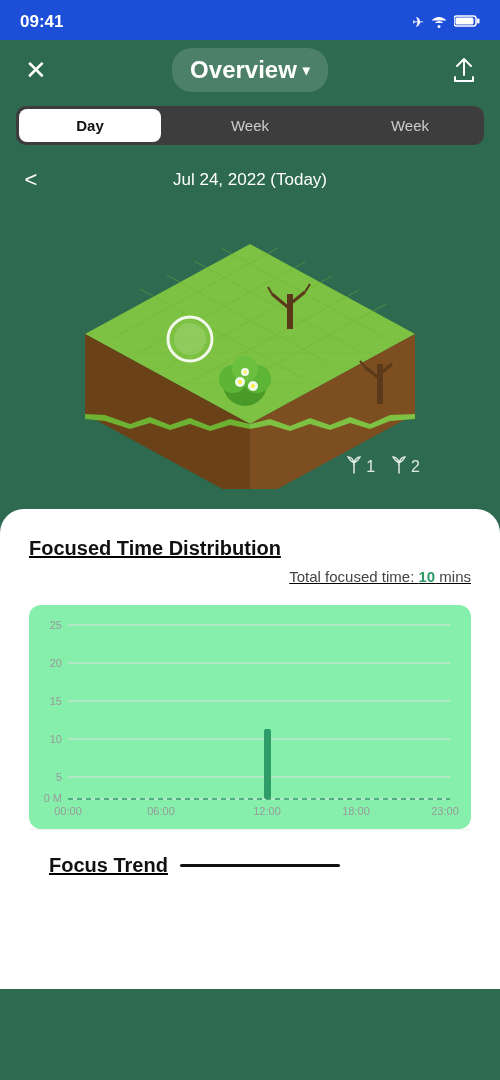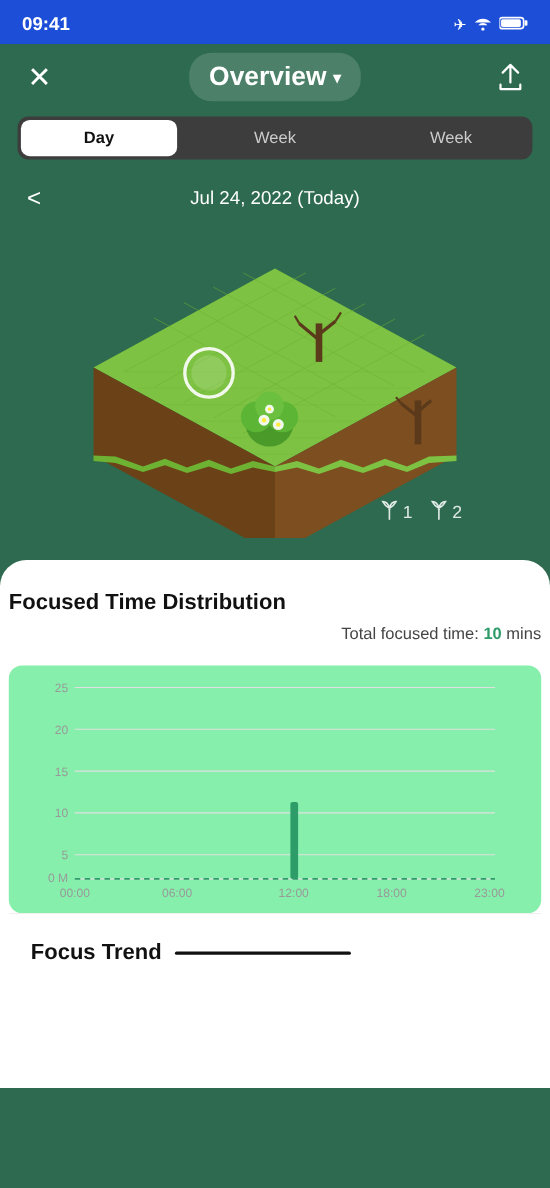--- a/index.html
+++ b/index.html
@@ -161,22 +161,23 @@
       color: rgba(255,255,255,0.85);
       font-size: 16px;
       font-weight: 500;
     }
 
     
     .white-section {
       background: white;
       border-radius: 24px 24px 0 0;
       margin-top: 0;
-      padding: 28px 8px 24px;
+      padding: 28px 29px 24px;
       min-height: 480px;
+      text-decoration: underline;
     }
 
     .chart-card {
       background: white;
     }
 
     .chart-title {
       font-size: 20px;
       font-weight: 700;
       color: #111;

